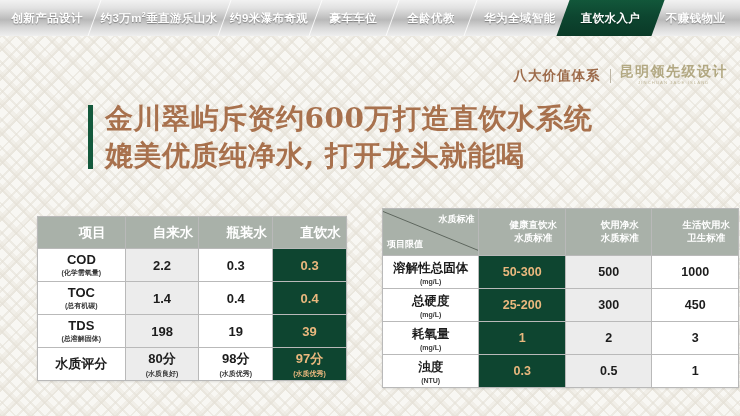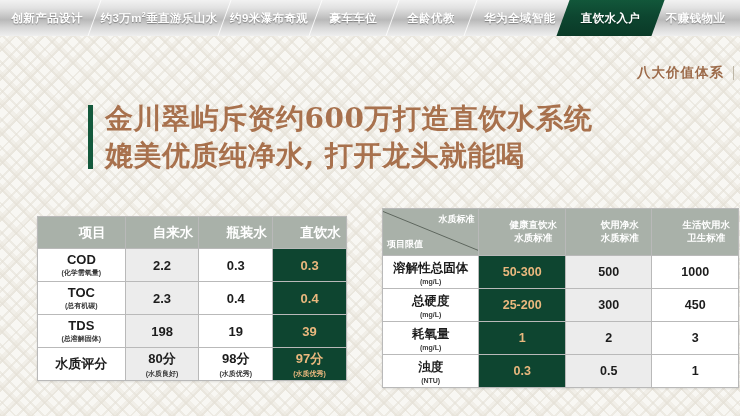--- a/index.html
+++ b/index.html
@@ -67,21 +67,21 @@
   .navitem.active::after{
     content:"";position:absolute;right:-7px;top:0;width:14px;height:36px;
     background:linear-gradient(180deg,#12573a 0%,#0d4630 45%,#0a3a27 100%);
     transform:skewX(-20deg);
   }
   .navitem .lbl{position:relative;z-index:3;}
   .navitem .sup{font-size:7px;vertical-align:super;}
 
   
   #valuehdr{
-    position:absolute;right:4px;top:64px;
+    position:absolute;right:12px;top:64px;
     display:flex;align-items:flex-end;gap:7px;
   }
   #valuehdr .vh-main{
     font-size:13.5px;font-weight:bold;color:#9d6b4a;letter-spacing:1px;
     font-family:"DejaVu Serif","Liberation Serif",serif;
   }
   #valuehdr .vh-bar{
     width:1px;height:14px;background:#bdb6a6;margin:0 2px 2px 2px;
   }
   #valuehdr .vh-logo{display:flex;flex-direction:column;align-items:center;line-height:1;}
@@ -201,20 +201,24 @@
       </div>
       <div class="navitem" style="width: 96px;">
         <span class="lbl">不赚钱物业</span>
       </div>
     </div>
 </div>
 
 <div id="valuehdr">
   <span class="vh-main">八大价值体系</span>
   <span class="vh-bar"></span>
+  <span class="vh-logo">
+    <span class="vh-logo-cn">昆明领先级设计</span>
+    <span class="vh-logo-en">JINCHUAN JADE ISLAND</span>
+  </span>
 </div>
 
 <div id="headline">
   <div class="hl-bar"></div>
   <div class="hl-text">
     <div>金川翠屿斥资约600万打造直饮水系统</div>
     <div>媲美优质纯净水, 打开龙头就能喝</div>
   </div>
 </div>
 
@@ -227,21 +231,21 @@
         <td class="hd c3"><span class="cell-main" style="color:#fff">直饮水</span></td>
       </tr>
       <tr>
         <td class="c0"><span class="cell-main">COD</span><span class="cell-sub">(化学需氧量)</span></td>
         <td class="c1 col-alt"><span class="cell-main">2.2</span></td>
         <td class="c2"><span class="cell-main">0.3</span></td>
         <td class="c3 col-green"><span class="cell-main">0.3</span></td>
       </tr>
       <tr>
         <td class="c0"><span class="cell-main">TOC</span><span class="cell-sub">(总有机碳)</span></td>
-        <td class="c1 col-alt"><span class="cell-main">2.3</span></td>
+        <td class="c1 col-alt"><span class="cell-main">1.4</span></td>
         <td class="c2"><span class="cell-main">0.4</span></td>
         <td class="c3 col-green"><span class="cell-main">0.4</span></td>
       </tr>
       <tr>
         <td class="c0"><span class="cell-main">TDS</span><span class="cell-sub">(总溶解固体)</span></td>
         <td class="c1 col-alt"><span class="cell-main">198</span></td>
         <td class="c2"><span class="cell-main">19</span></td>
         <td class="c3 col-green"><span class="cell-main">39</span></td>
       </tr>
       <tr>

